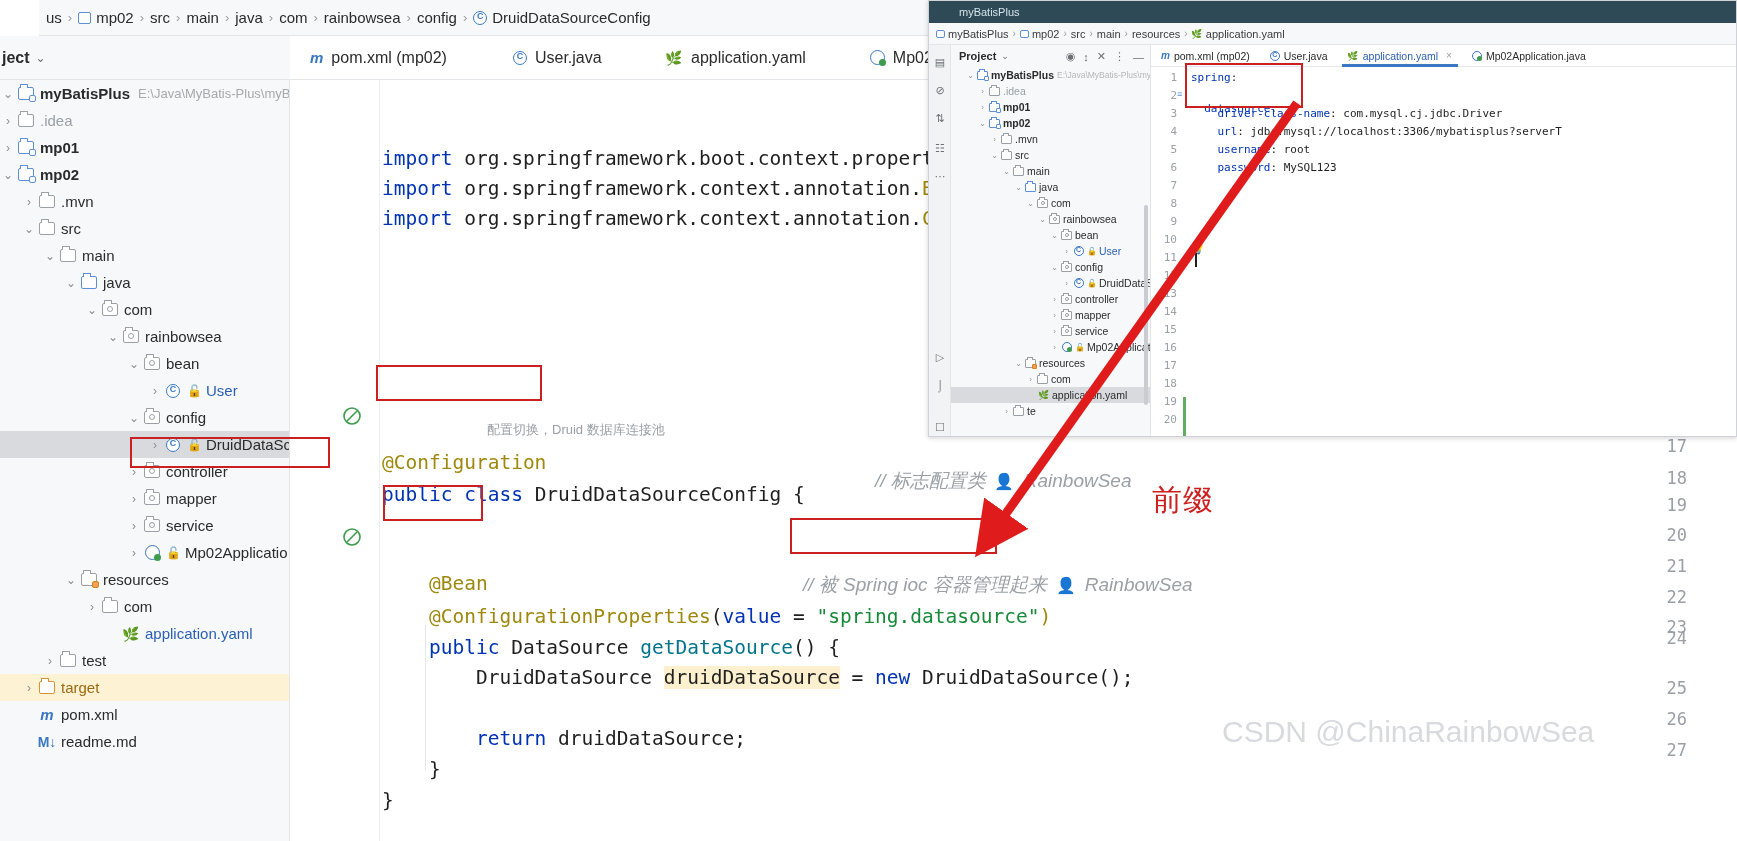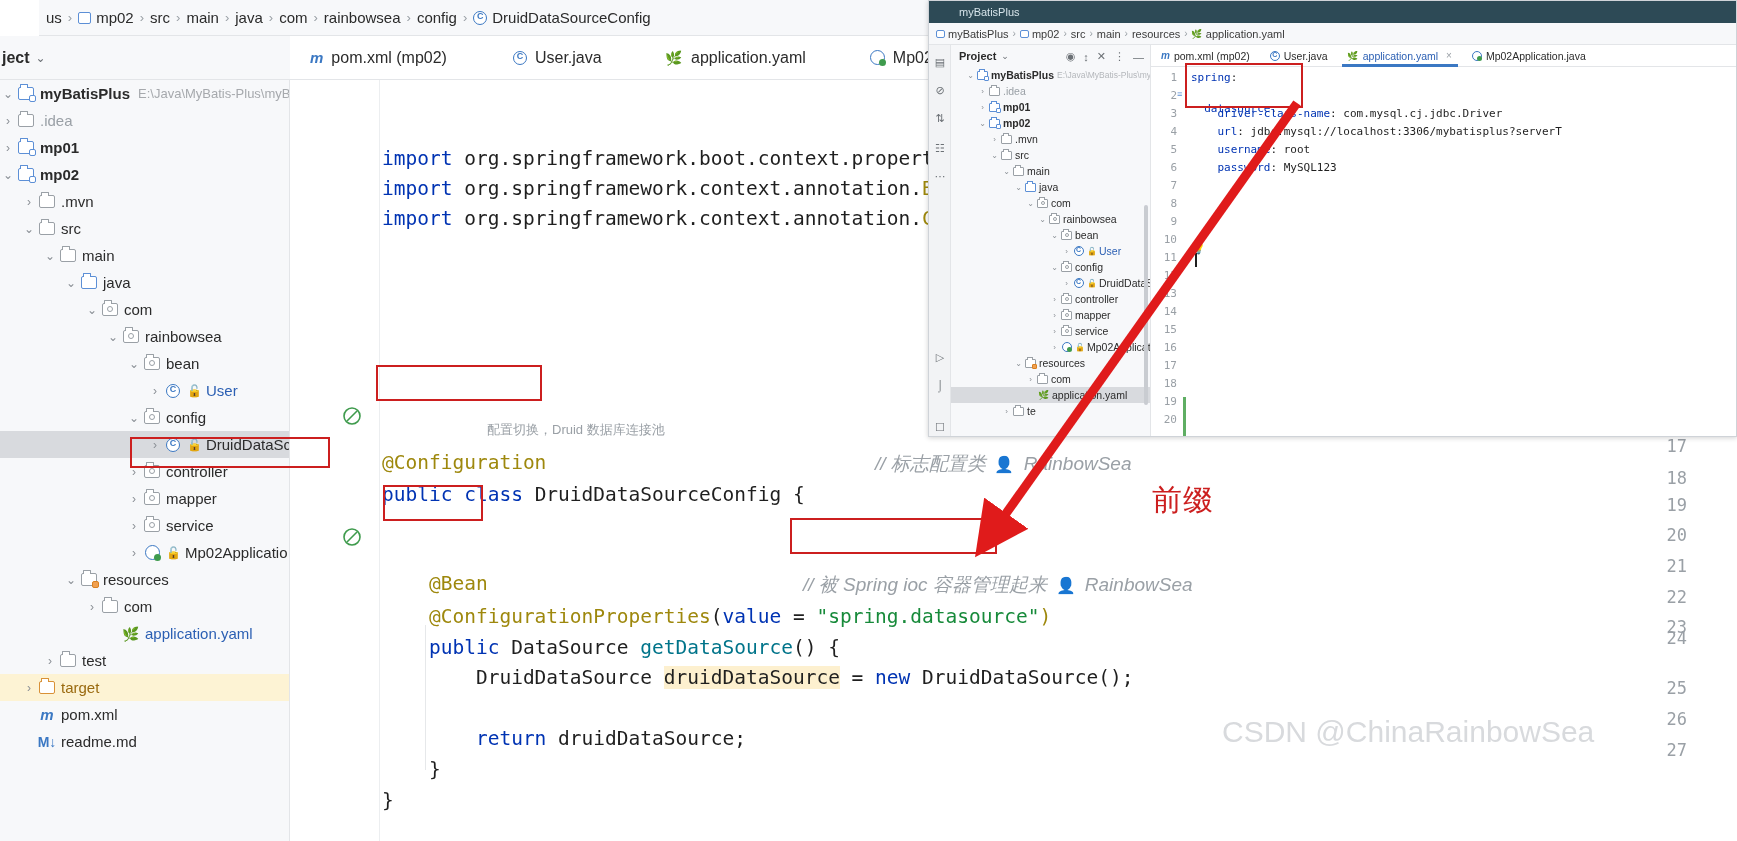--- a/index.html
+++ b/index.html
@@ -551,21 +551,21 @@
       </svg>
   </div>
 
   <div class="code-line" style="top:64px;"><span class="kw">import</span><span class="typ"> org.springframework.boot.context.properties.</span><span class="anno">Conf</span></div>
   <div class="code-line" style="top:94px;"><span class="kw">import</span><span class="typ"> org.springframework.context.annotation.</span><span class="anno">Bean</span><span class="typ">;</span></div>
   <div class="code-line" style="top:124px;"><span class="kw">import</span><span class="typ"> org.springframework.context.annotation.</span><span class="anno">Confi</span></div>
 
   <div class="cn-note" style="position:absolute; left:197px; top:341px;">配置切换，Druid 数据库连接池</div>
 
   <div class="code-line" style="top:368px;"><span class="anno">@Configuration</span></div>
-  <div style="position:absolute; left:585px; top:371px; display:flex; align-items:center; gap:9px;">
+  <div style="position:absolute; left:585px; top:388px; display:flex; align-items:center; gap:9px;">
     <span class="author-chip">// 标志配置类</span>
     <span style="color:#9aa0a6;font-size:16px;">👤</span>
     <span class="author-chip">RainbowSea</span>
   </div>
 
   <div class="code-line" style="top:400px;"><span class="kw">public class</span><span class="typ"> DruidDataSourceConfig {</span></div>
 
   <div class="code-line" style="top:489px;"><span class="anno">    @Bean</span></div>
   <div style="position:absolute; left:513px; top:492px; display:flex; align-items:center; gap:9px;">
     <span class="author-chip">// 被 Spring ioc 容器管理起来</span>

